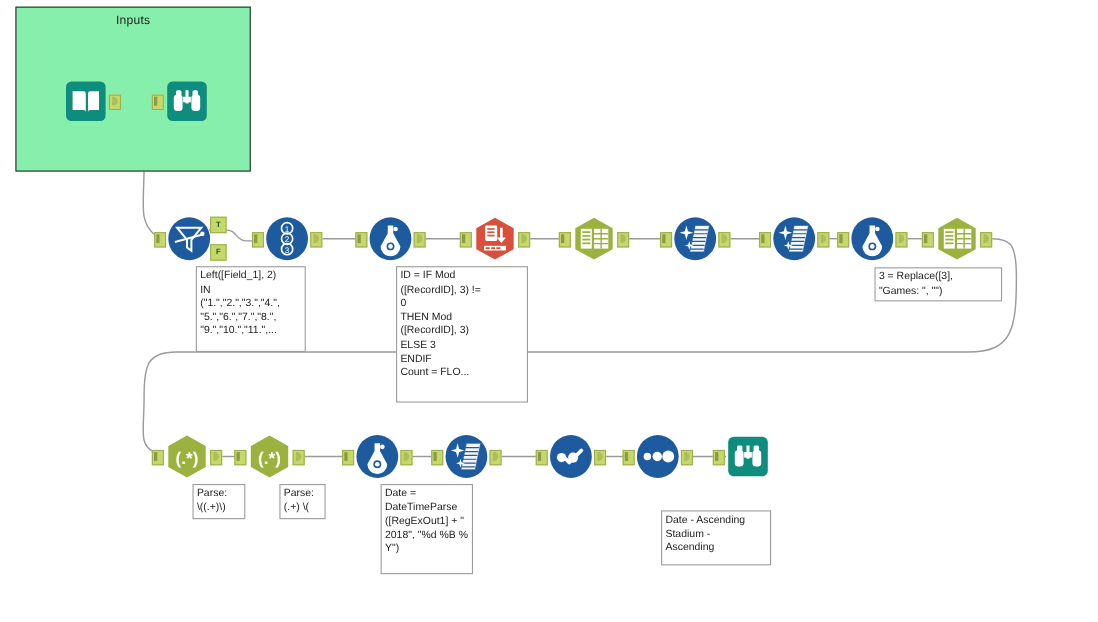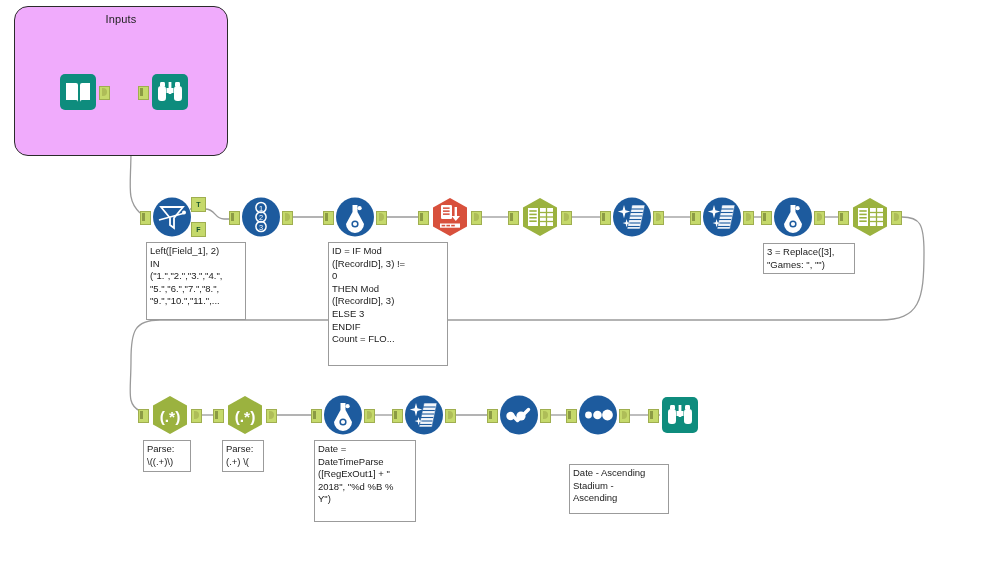--- a/index.html
+++ b/index.html
@@ -3,22 +3,22 @@
 <meta charset="utf-8">
 <title>Workflow Canvas</title>
 <style>
   html,body{margin:0;padding:0;background:#ffffff;}
   body{width:998px;height:565px;overflow:hidden;
        font-family:"Liberation Sans","DejaVu Sans",sans-serif;
        color:#1a1a1a;}
   #canvas{position:relative;width:998px;height:565px;background:#fff;}
 
   
-  .group-box{position:absolute;border:1.5px solid #2b2b2b;border-radius:14px;
-             background:#f0abfc;}
+  .group-box{position:absolute;border:1.5px solid #2b2b2b;border-radius:0;
+             background:#86efac;}
   .group-title{position:absolute;width:100%;text-align:center;top:6px;
                font-size:11px;color:#222;letter-spacing:.2px;}
 
   
   svg.wires{position:absolute;left:0;top:0;width:998px;height:565px;
             pointer-events:none;}
   svg.wires path,svg.wires line{fill:none;stroke:#9a9a9a;stroke-width:1.3;}
 
   
   .node{position:absolute;width:40px;height:40px;}
@@ -35,21 +35,21 @@
           height:8px;border-radius:0 4px 4px 0;background:#aebd58;}
 
   
   .tf{position:absolute;width:13px;height:13px;background:#c5d96b;
       border:1px solid #9fae4f;font-size:7px;font-weight:bold;color:#14532d;
       text-align:center;line-height:13px;}
 
   
   .anno{position:absolute;border:1px solid #9b9b9b;background:#fff;
         font-size:9.5px;line-height:12.6px;color:#1a1a1a;
-        padding:2px 3px;white-space:pre-line;box-sizing:border-box;}
+        padding:2px 3px;white-space:pre-line;box-sizing:border-box;margin-left:32px;}
 </style>
 </head>
 <body>
 
 <div id="canvas">
 
   <svg class="wires" viewBox="0 0 998 565">
       <path d="M 108 92 L 150 92" stroke="#9a9a9a" fill="none" stroke-width="1.3"></path>
       <path d="M 108 92 C 136 96 131 112 131 150 C 131 186 126 200 140 213" stroke="#9a9a9a" fill="none" stroke-width="1.3"></path>
       <path d="M 190 209 L 205 209 C 216 209 214 219 224 219 L 232 219" stroke="#9a9a9a" fill="none" stroke-width="1.3"></path>
@@ -315,27 +315,27 @@
 "5.","6.","7.","8.",
 "9.","10.","11.",...</div>
       <div class="anno" style="left: 328px; top: 242px; width: 120px; min-height: 124px;">ID = IF Mod
 ([RecordID], 3) !=
 0
 THEN Mod
 ([RecordID], 3)
 ELSE 3
 ENDIF
 Count = FLO...</div>
-      <div class="anno" style="left: 763px; top: 243px; width: 92px; min-height: 30px;">3 = Replace([3],
+      <div class="anno" style="left: 763px; top: 243px; width: 116px; min-height: 30px;">3 = Replace([3],
 "Games: ", "")</div>
       <div class="anno" style="left: 143px; top: 440px; width: 48px; min-height: 32px;">Parse:
 \((.+)\)</div>
       <div class="anno" style="left: 222px; top: 440px; width: 42px; min-height: 32px;">Parse:
 (.+) \(</div>
-      <div class="anno" style="left: 314px; top: 440px; width: 102px; min-height: 82px;">Date =
+      <div class="anno" style="left: 314px; top: 440px; width: 84px; min-height: 82px;">Date =
 DateTimeParse
 ([RegExOut1] + "
 2018", "%d %B %
 Y")</div>
       <div class="anno" style="left: 569px; top: 464px; width: 100px; min-height: 50px;">Date - Ascending
 Stadium -
 Ascending</div>
     </div>
 
 </div>

